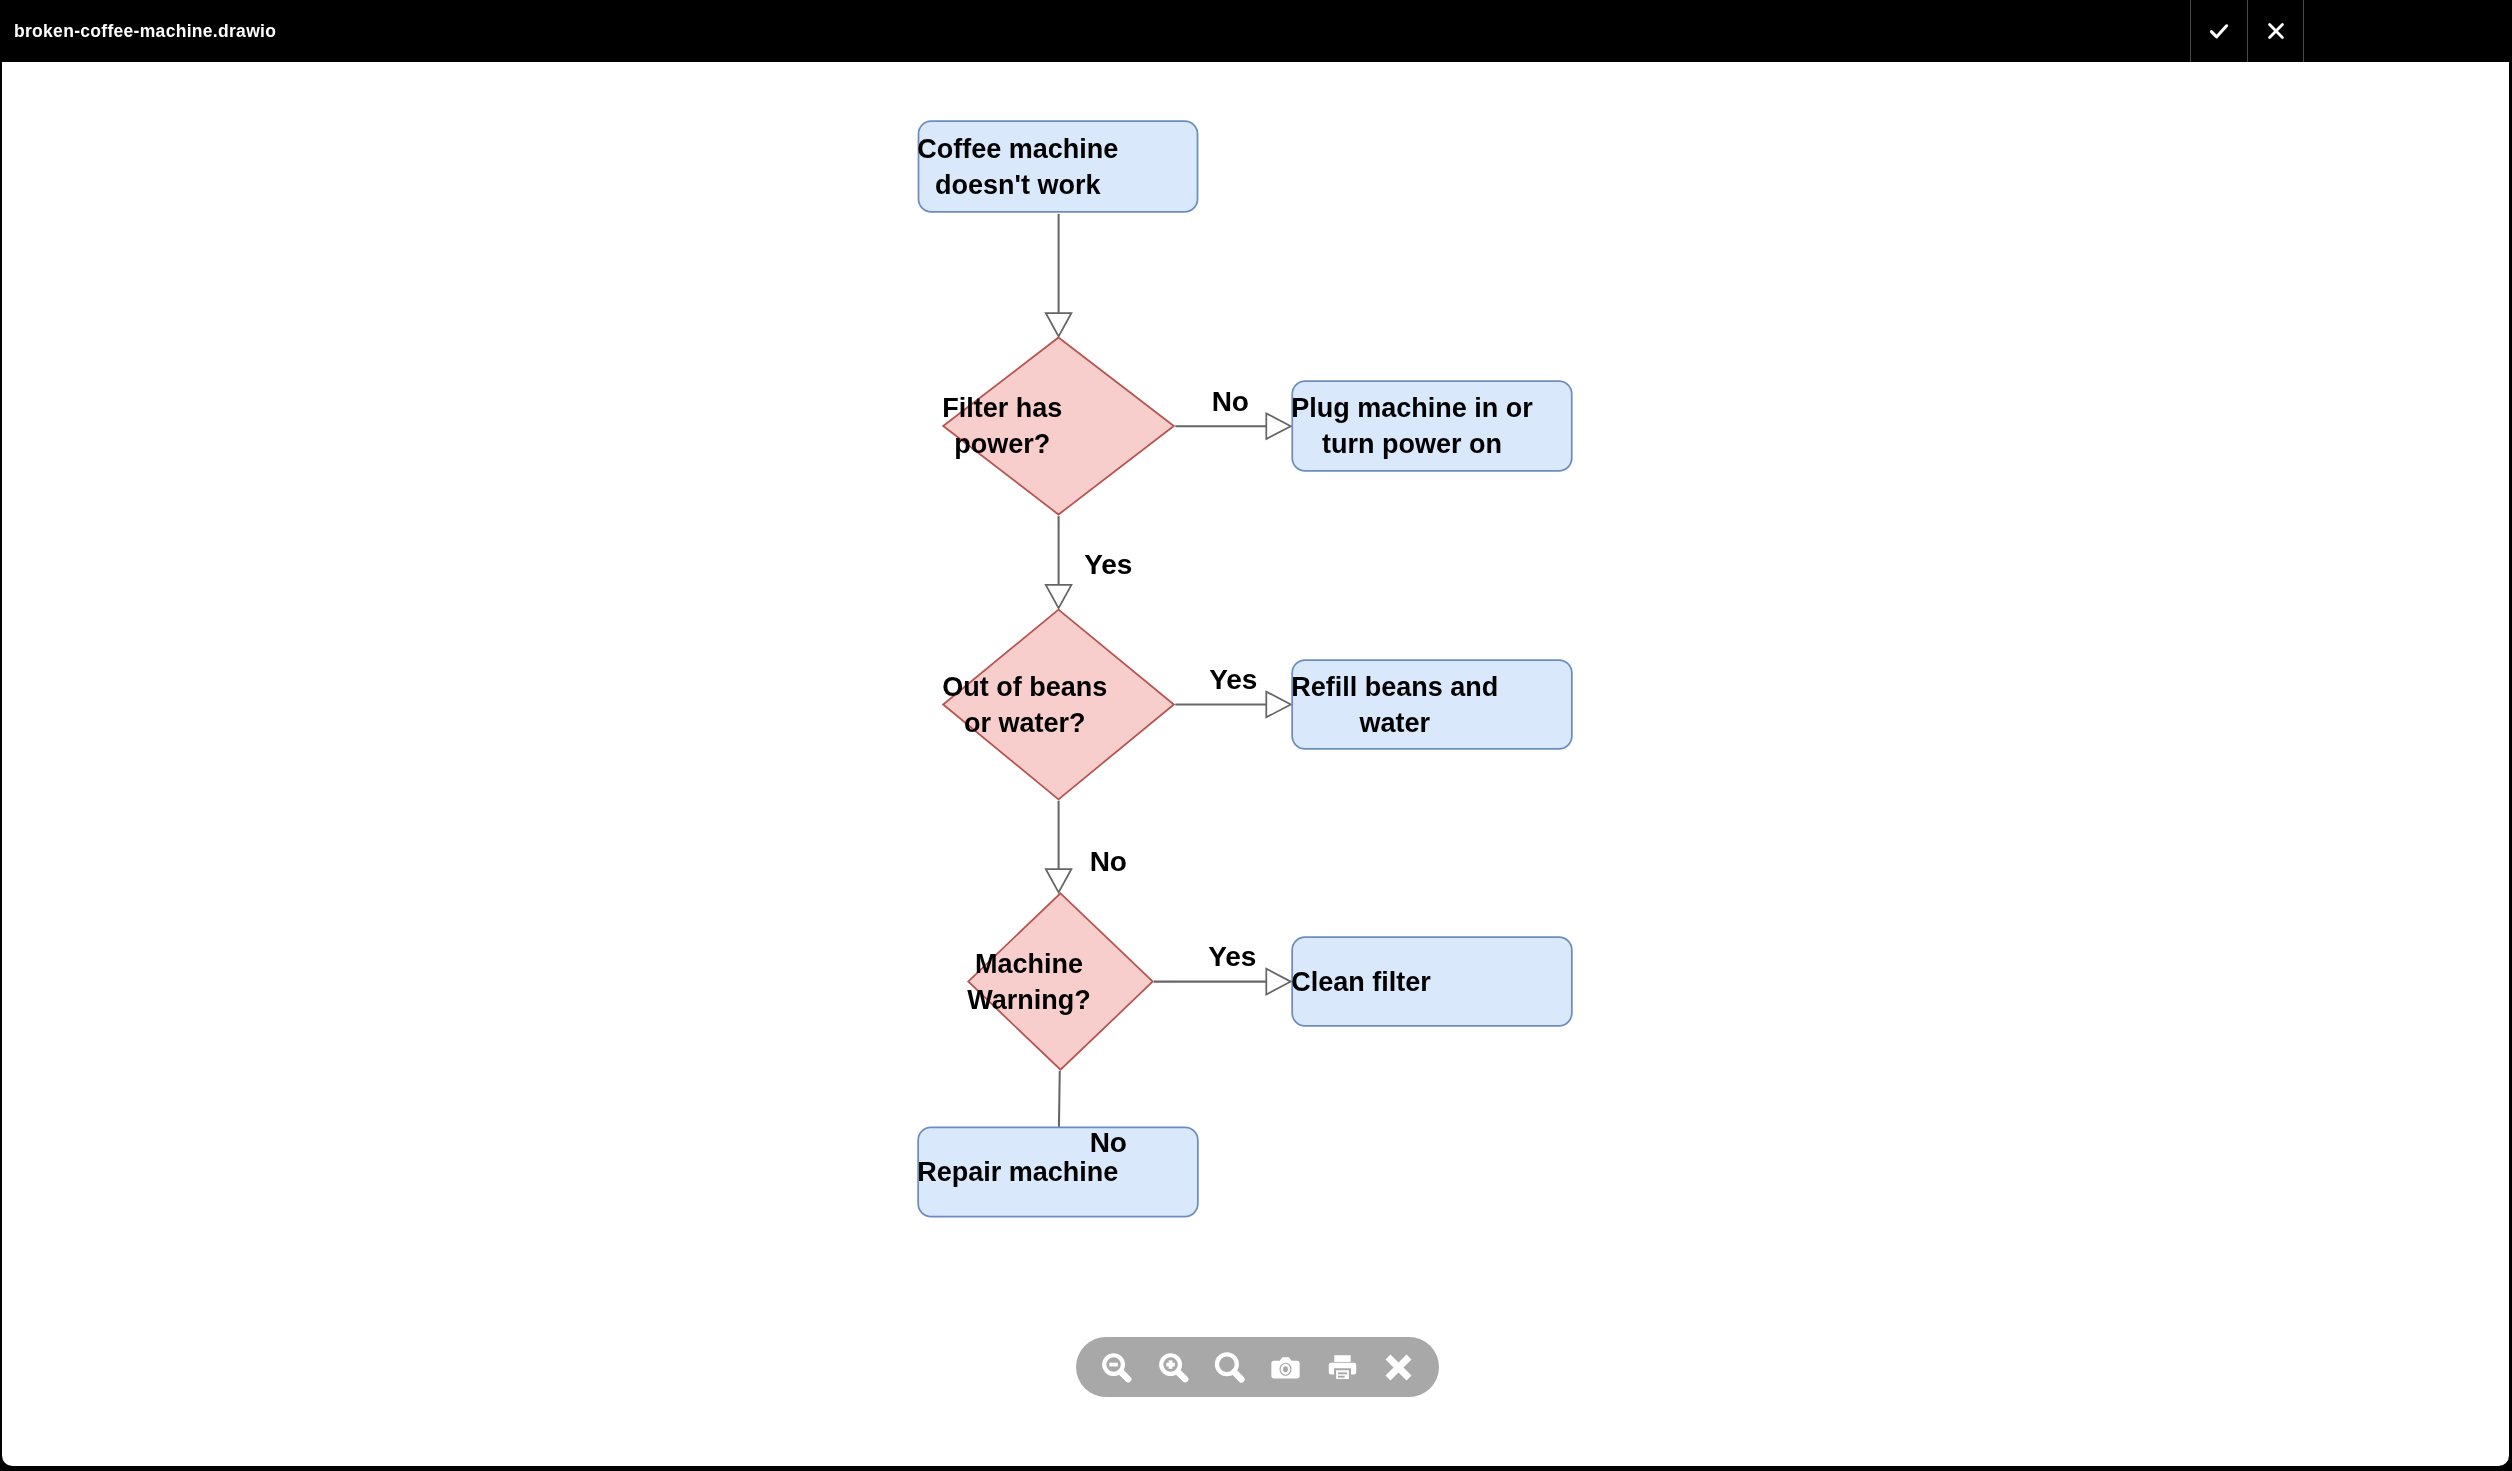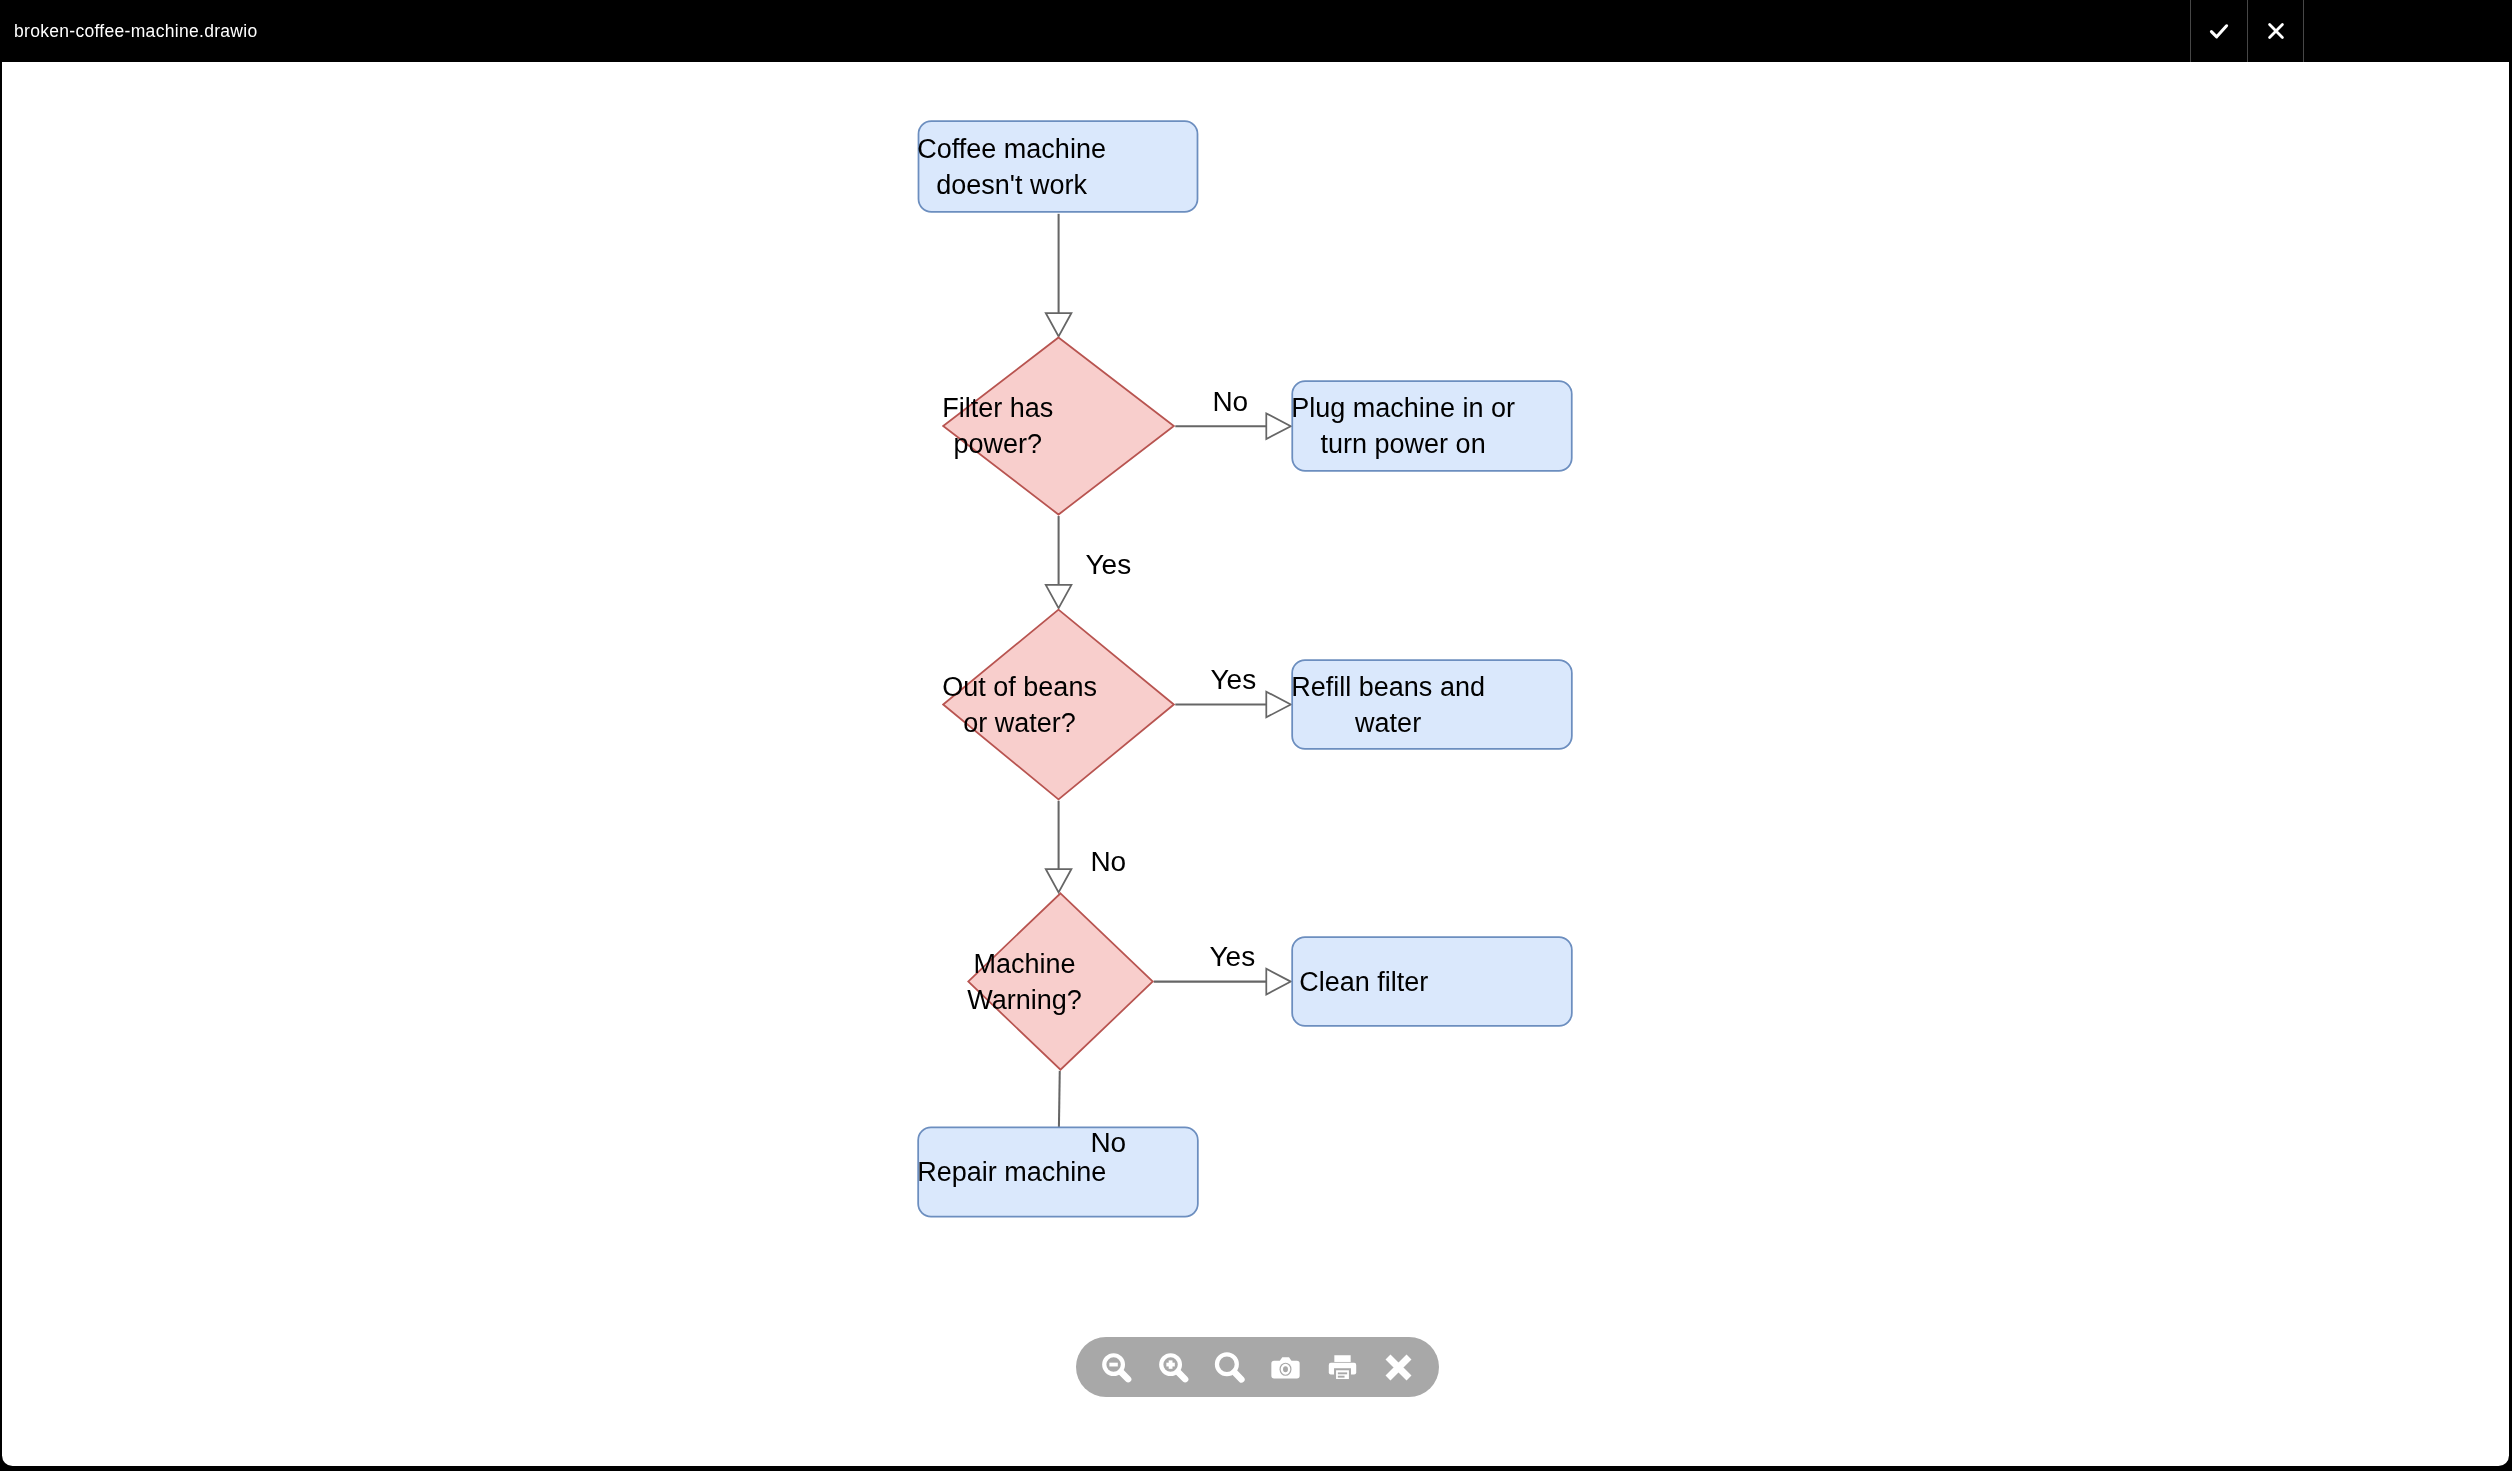--- a/index.html
+++ b/index.html
@@ -2,21 +2,21 @@
 <html style="font-size:9.3px"><head>
 <meta charset="utf-8">
 <style>
   html, body {
     margin: 0; padding: 0;
     width: 2512px; height: 1471px;
     background: #000;
     overflow: hidden;
     font-family: "Liberation Sans", "DejaVu Sans", sans-serif;
   }
-  .screen { position: relative; width: 2304px; height: 1471px; }
+  .screen { position: relative; width: 2304px; height: 1471px; font-weight: bold; }
 
   
   .titlebar {
     position: absolute; left: 0; top: 0; width: 100%; height: 62px;
     background: #000; color: #fff;
     display: flex; align-items: center;
   }
   .titlebar .title {
     margin-left: 14px;
     font-size: 17.5px;
@@ -174,21 +174,21 @@
     </div>
 
     <div class="node" style="left:965px; top:830px; width:187px; height:179px;">
       <svg class="shape" width="187" height="179" viewBox="0 0 320 306">
         <polygon points="160,2 318,153 160,304 2,153" stroke-width="3" fill="#f8cecc" stroke="#b85450"></polygon>
       </svg>
       <span class="label">Machine
 Warning?</span>
     </div>
 
-    <div class="node" style="left:1289px; top:874px; width:282px; height:91px;padding-left:8px;">
+    <div class="node" style="left:1289px; top:874px; width:282px; height:91px;">
       <svg class="shape" width="282" height="91" viewBox="0 0 484 156">
         <rect x="2" y="2" width="480" height="152" rx="22" ry="22" stroke-width="3" fill="#dae8fc" stroke="#6c8ebf"></rect>
       </svg>
       <span class="label">Clean filter</span>
     </div>
 
     <div class="node" style="left:915px; top:1064px; width:282px; height:92px;">
       <svg class="shape" width="282" height="92" viewBox="0 0 484 157">
         <rect x="2" y="2" width="480" height="153" rx="22" ry="22" stroke-width="3" fill="#dae8fc" stroke="#6c8ebf"></rect>
       </svg>

